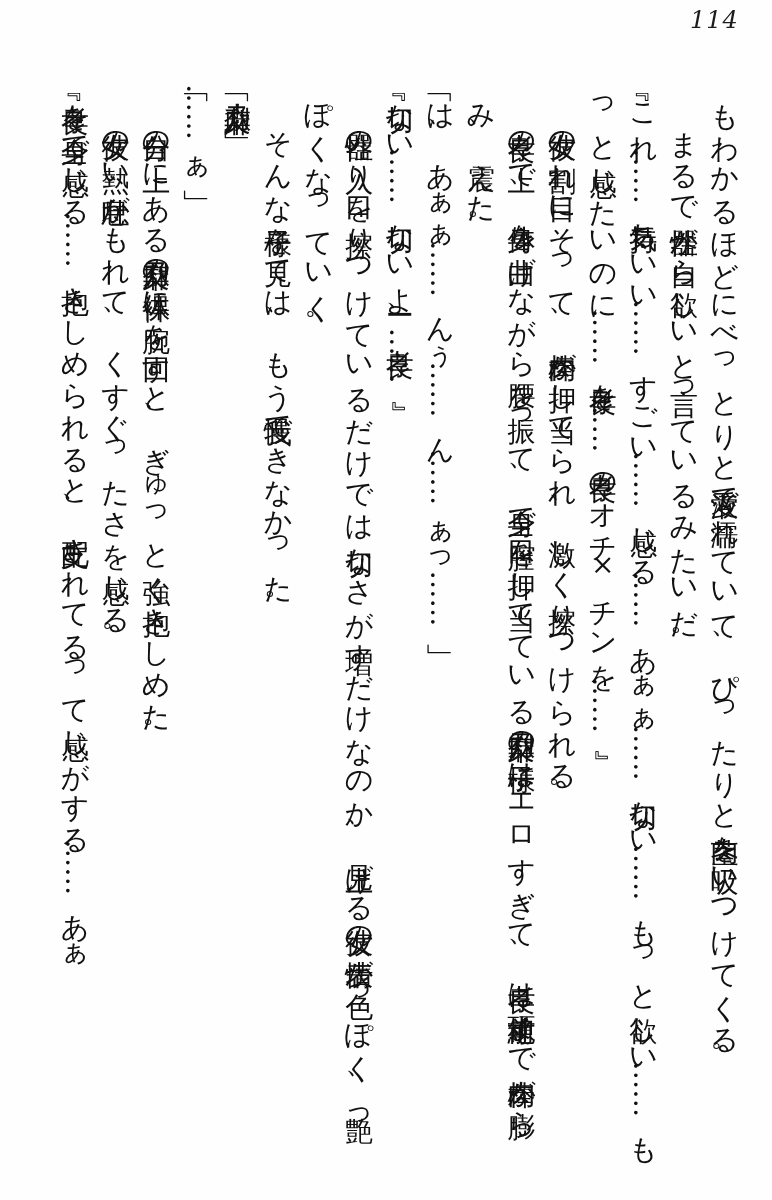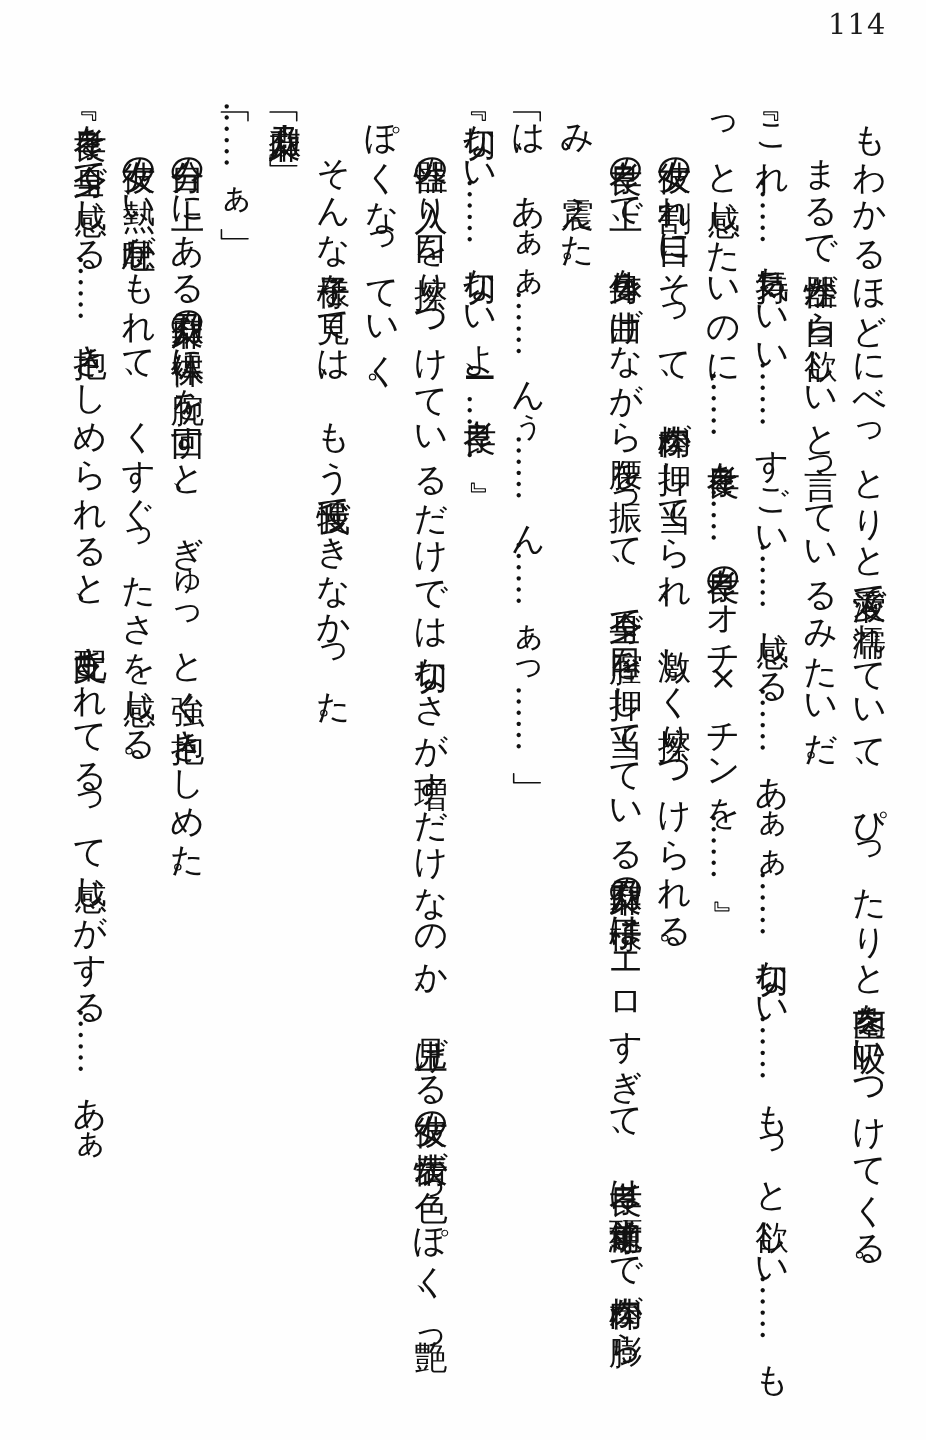--- a/index.html
+++ b/index.html
@@ -13,20 +13,21 @@
     position: relative;
     overflow: hidden;
     font-family: "DejaVu Serif", "Liberation Serif", serif;
     color: #141414;
   }
   .page-number {
     position: absolute;
     top: 6px;
     left: 690px;
     font-size: 24px;
+    font-style: italic;
     letter-spacing: 1px;
     color: #1c1c1c;
   }
   .text-block {
     position: absolute;
     top: 84px;
     right: 28px;
     height: 1068px;
     writing-mode: vertical-rl;
     text-orientation: mixed;

